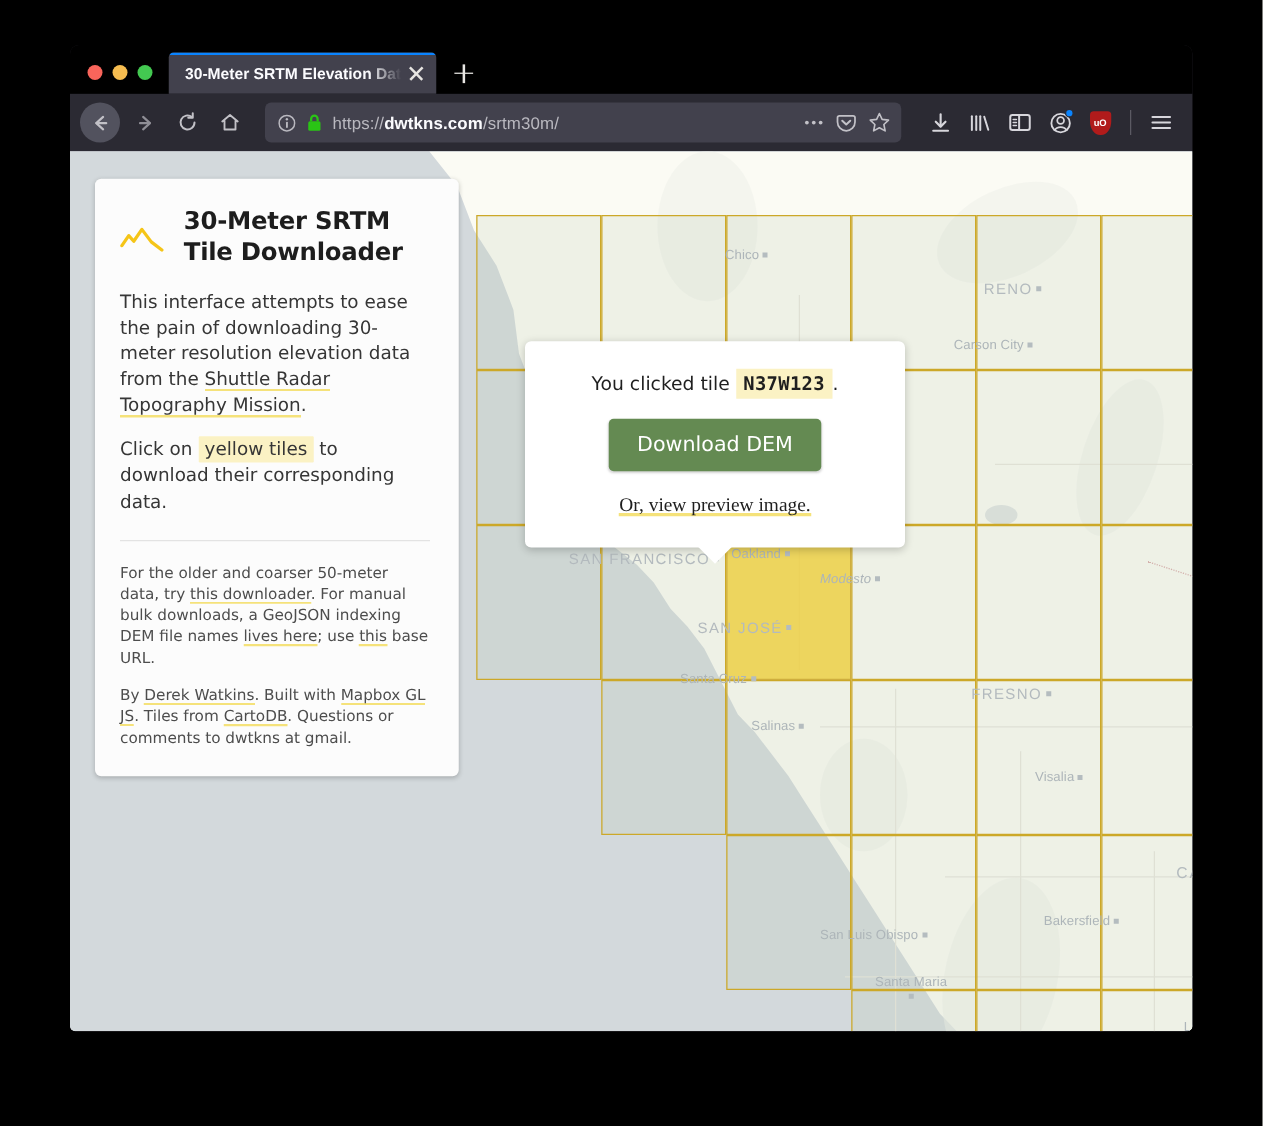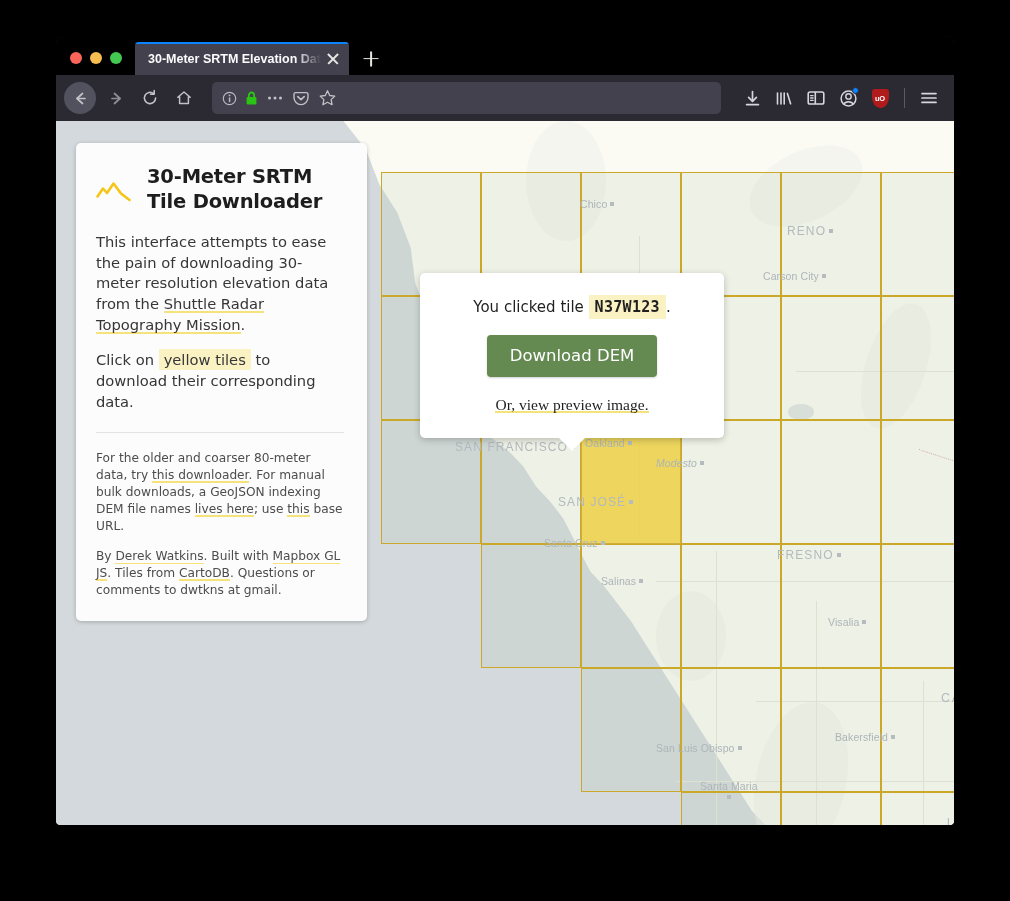--- a/index.html
+++ b/index.html
@@ -408,20 +408,21 @@
           <circle cx="7.5" cy="4.4" r="0.95" fill="#b9b8bf"></circle>
           <rect x="6.8" y="6.3" width="1.5" height="5" rx=".7" fill="#b9b8bf"></rect>
         </svg>
       </span>
       <span class="url-icon">
         <svg width="13" height="15" viewBox="0 0 13 15">
           <rect x="1.6" y="6" width="9.8" height="7.6" rx="1.3" fill="#2ac415"></rect>
           <path d="M3.9 6 L3.9 4.1 A2.6 2.6 0 0 1 9.1 4.1 L9.1 6" fill="none" stroke="#2ac415" stroke-width="1.8"></path>
         </svg>
       </span>
+      <span class="url-text"><span>https://</span><span class="url-host">dwtkns.com</span><span>/srtm30m/</span></span>
       <span class="url-icon">
         <svg width="18" height="14" viewBox="0 0 18 14">
           <circle cx="3.5" cy="7" r="1.5" fill="#c2c1c7"></circle>
           <circle cx="9" cy="7" r="1.5" fill="#c2c1c7"></circle>
           <circle cx="14.5" cy="7" r="1.5" fill="#c2c1c7"></circle>
         </svg>
       </span>
       <span class="url-icon">
         <svg width="18" height="17" viewBox="0 0 18 17">
           <path d="M2 4.2 A1.6 1.6 0 0 1 3.6 2.6 L14.4 2.6 A1.6 1.6 0 0 1 16 4.2 L16 7.6
@@ -629,21 +630,21 @@
       <div class="sb-body">
         <p><span>This interface attempts to ease the pain of downloading 30-meter resolution elevation data from the </span><a href="#" class="yl">Shuttle Radar Topography Mission</a><span>.</span></p>
 
         <p><span>Click on </span><span class="hl">yellow tiles</span><span> to download their corresponding data.</span></p>
       </div>
 
       <hr class="sb-rule">
 
       <div class="sb-small">
 
-        <p><span>For the older and coarser 80-meter data, try </span><a href="#" class="yl">this downloader</a><span>. For manual bulk downloads, a GeoJSON indexing DEM file names </span><a href="#" class="yl">lives here</a><span>; use </span><a href="#" class="yl">this</a><span> base URL.</span></p>
+        <p><span>For the older and coarser 50-meter data, try </span><a href="#" class="yl">this downloader</a><span>. For manual bulk downloads, a GeoJSON indexing DEM file names </span><a href="#" class="yl">lives here</a><span>; use </span><a href="#" class="yl">this</a><span> base URL.</span></p>
 
         <p><span>By </span><a href="#" class="yl">Derek Watkins</a><span>. Built with </span><a href="#" class="yl">Mapbox GL JS</a><span>. Tiles from </span><a href="#" class="yl">CartoDB</a><span>. Questions or comments to dwtkns at gmail.</span></p>
       </div>
     </div>
 
     <div class="popup">
       <div class="popup-line"><span>You clicked tile </span><span class="tile-code">N37W123</span><span>.</span></div>
       <button class="dl-btn">Download DEM</button>
       <div>
         <a href="#" class="preview-link">Or, view preview image.</a>

